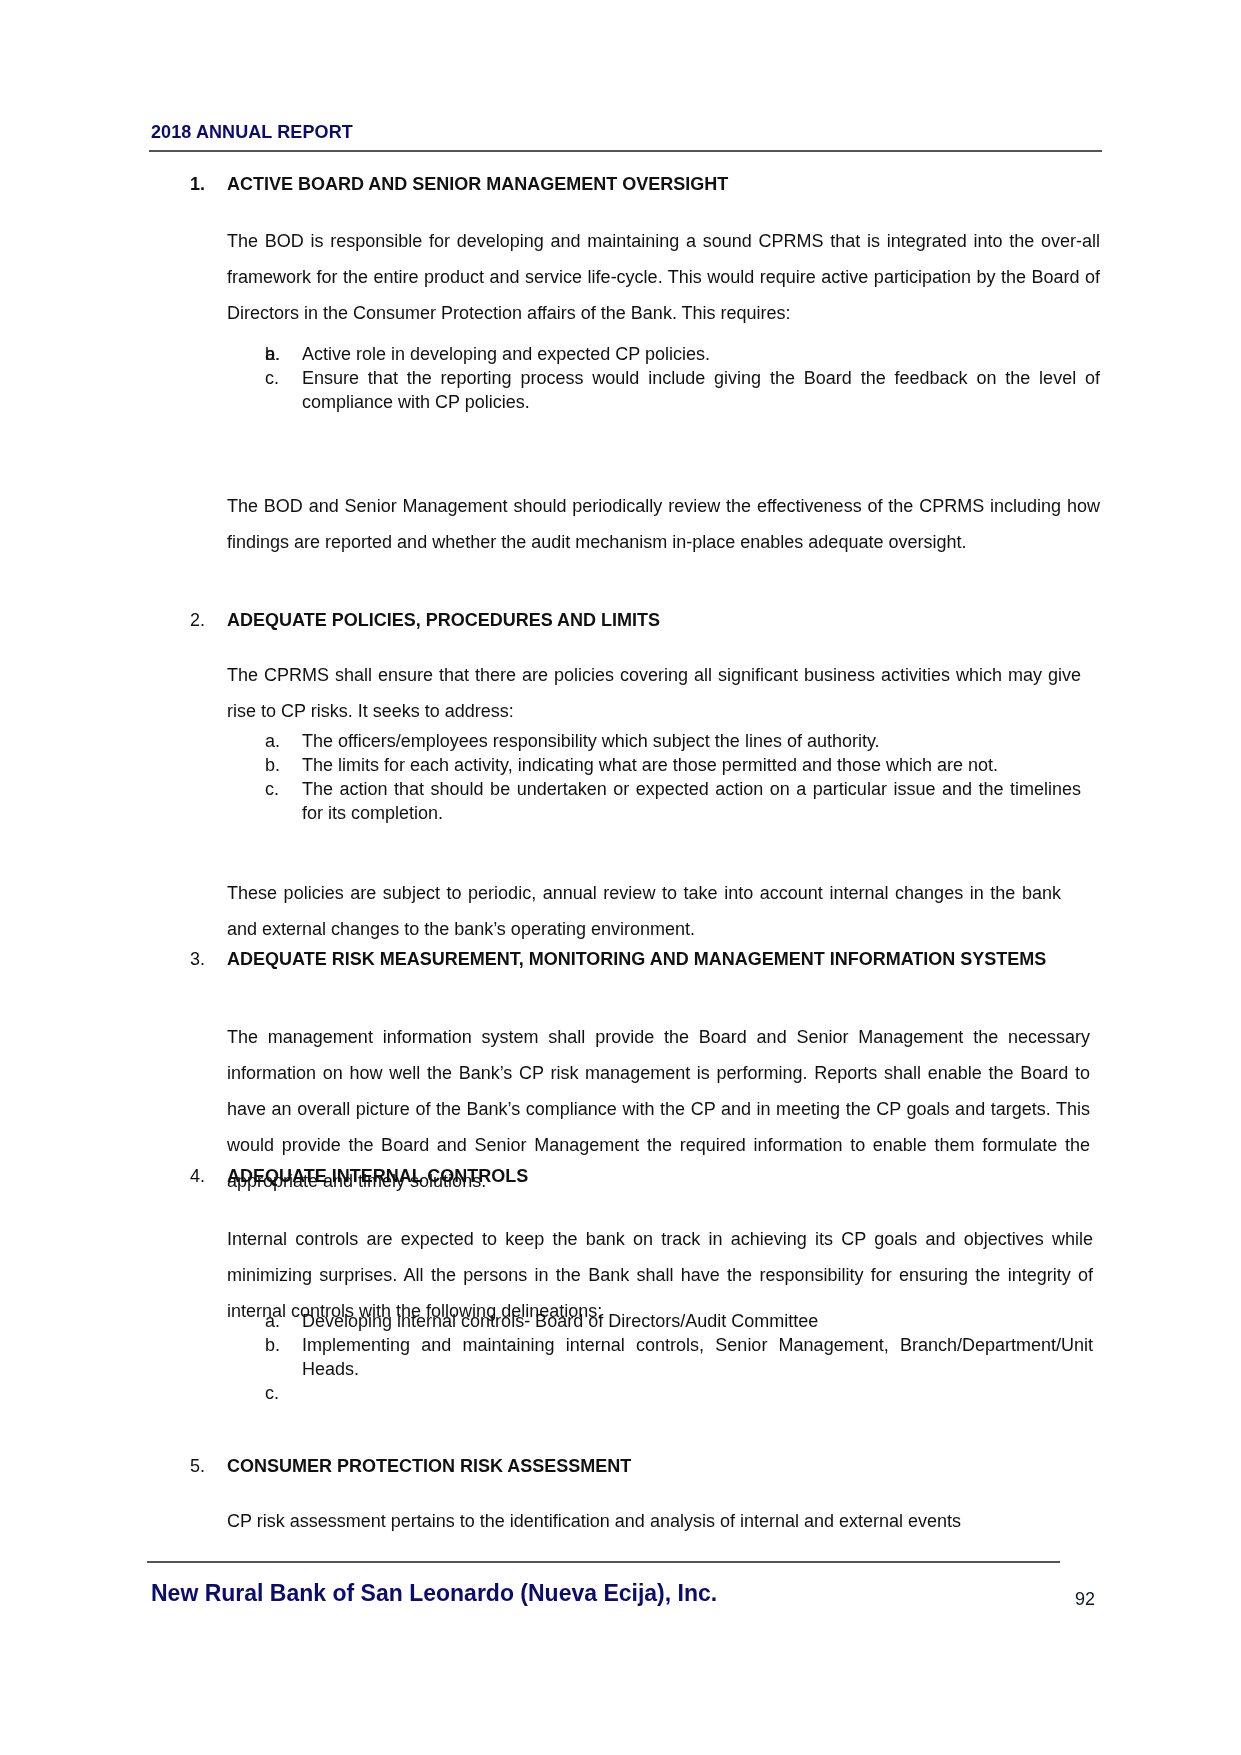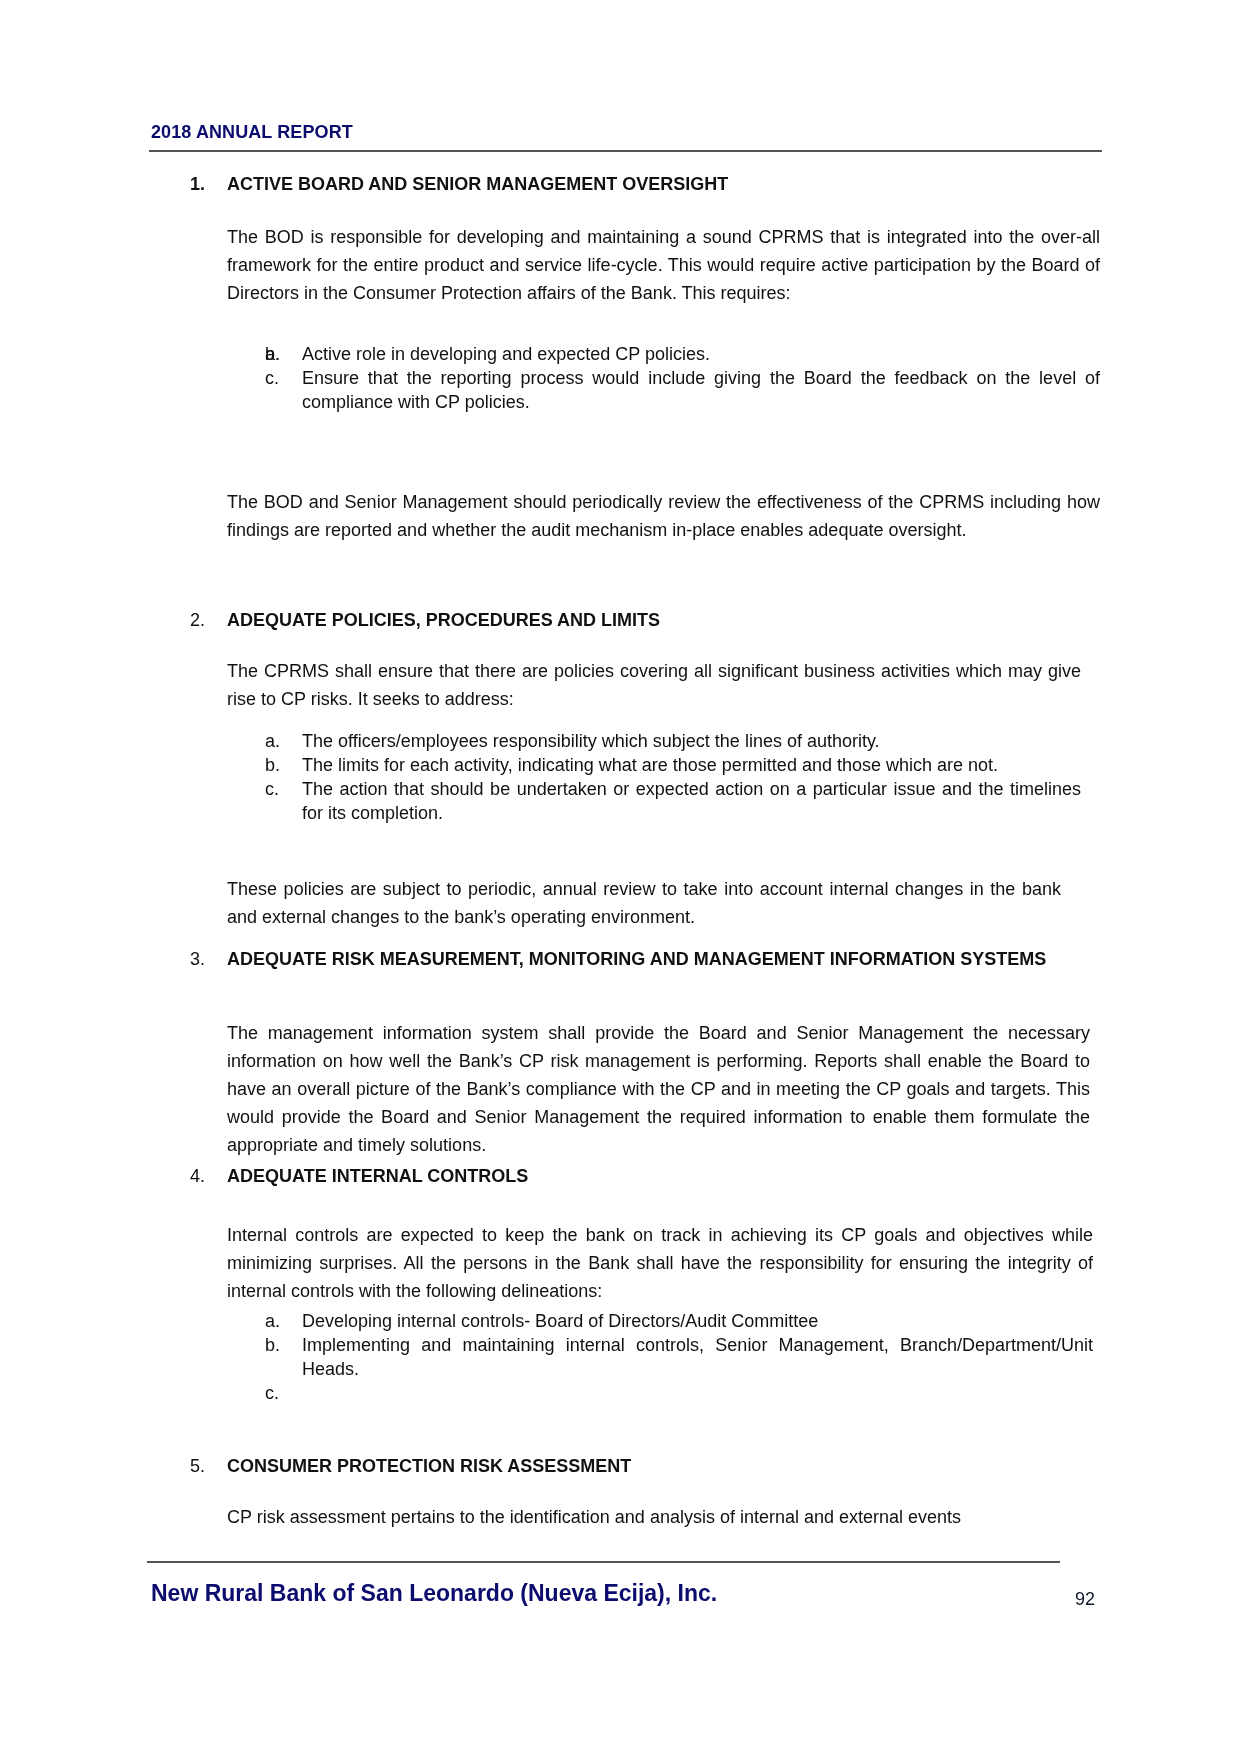--- a/index.html
+++ b/index.html
@@ -6,21 +6,21 @@
   body { width: 1241px; height: 1755px; position: relative; overflow: hidden;
          font-family: "Liberation Sans", "DejaVu Sans", sans-serif; color: #111111; }
   .abs { position: absolute; }
   .running-header { left: 151px; top: 122px; font-size: 18px; font-weight: bold; color: #0c0c6e; letter-spacing: 0.1px; }
   .rule { height: 2px; background: #555555; }
   .rule.top { left: 149px; top: 150px; width: 953px; }
   .rule.bottom { left: 147px; top: 1561px; width: 913px; }
   .sec-num { font-size: 18px; line-height: 24px; }
   .sec-num.bold { font-weight: bold; }
   .sec-title { font-size: 18px; font-weight: bold; line-height: 24px; }
-  .para { font-size: 18px; line-height: 28px; text-align: justify; }
+  .para { font-size: 18px; line-height: 36px; text-align: justify; }
   .para p { margin: 0; }
   .list { margin: 0; padding: 0; list-style: none; font-size: 18px; line-height: 24px; }
   .list li { position: relative; padding-left: 37px; text-align: justify; }
   .list .letter { position: absolute; left: 0; top: 0; }
   .footer-text { left: 151px; top: 1580px; font-size: 23px; font-weight: bold; color: #0c0c6e; }
   .page-number { left: 1075px; top: 1589px; font-size: 18px; color: #0f172a; }
 </style>
 </head>
 <body>
 

